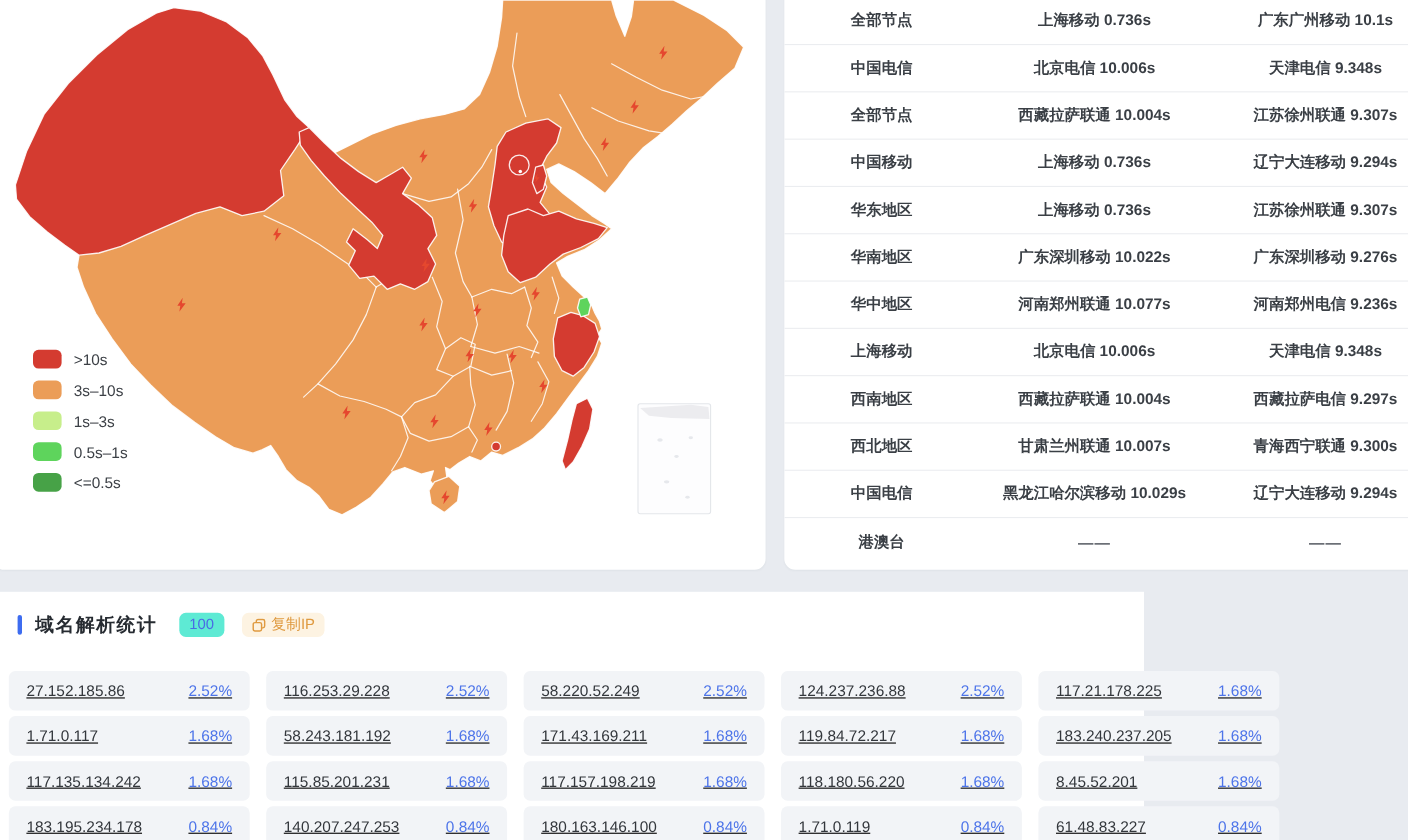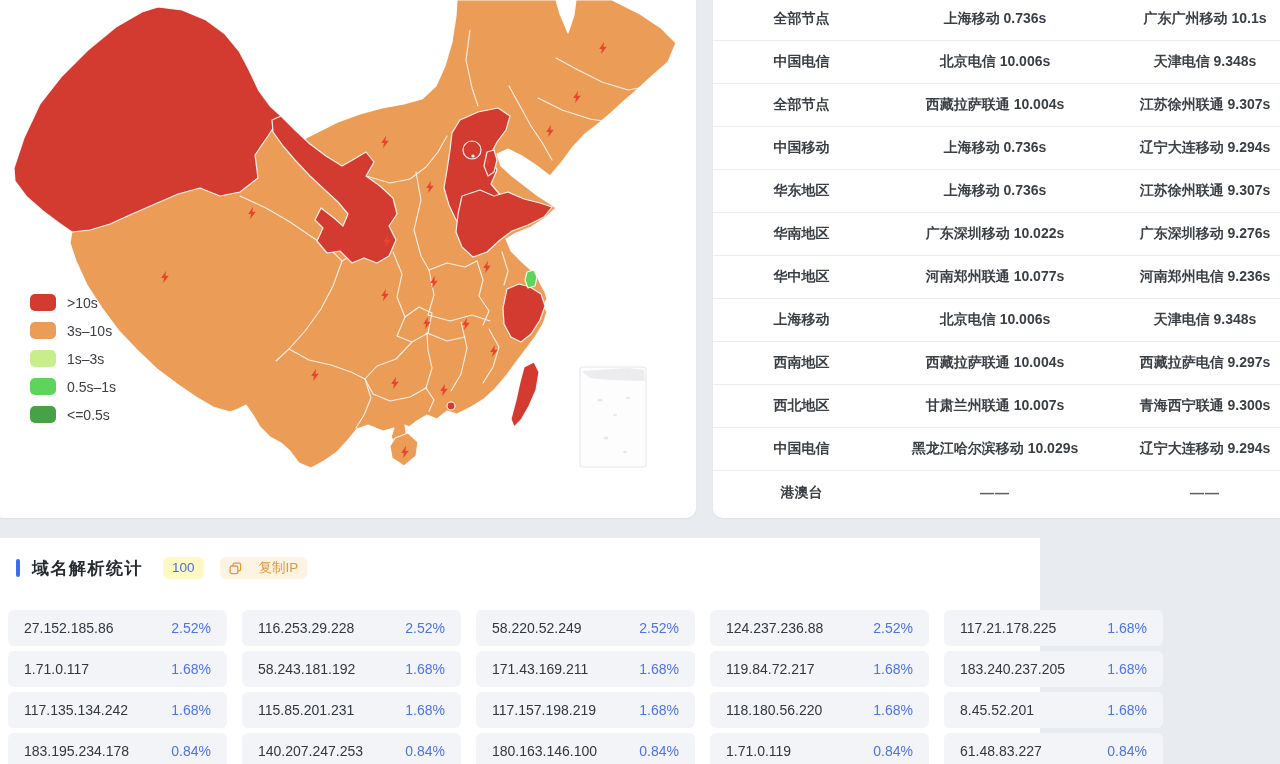--- a/index.html
+++ b/index.html
@@ -16,44 +16,44 @@
   .prov{stroke:rgba(255,255,255,.9);stroke-width:1.2;stroke-linejoin:round;}
   .land{fill:var(--c-orange);}
   .red{fill:var(--c-red);}
   .green{fill:var(--c-green);}
   .border{fill:none;stroke:rgba(255,255,255,.85);stroke-width:1.1;stroke-linejoin:round;stroke-linecap:round;}
   .bolt{fill:var(--c-bolt);}
   .inset-box{fill:#fdfdfe;stroke:#e3e6ea;stroke-width:1;}
   .inset-shape{fill:#ececef;}
   .inset-speck{fill:#e6e8ec;}
   
-  #legend{position:absolute;left:36px;top:320px;z-index:5;}
+  #legend{position:absolute;left:36px;top:344px;z-index:5;}
   .legend-item{display:flex;align-items:center;height:17px;margin-bottom:11px;}
   .legend-swatch{width:26px;height:17px;border-radius:5px;flex:0 0 auto;}
   .legend-label{margin-left:11px;font-size:14px;color:#3c4046;}
   
   #table-card{left:713px;top:-26px;width:597px;height:544px;padding-top:24px;box-sizing:border-box;overflow:hidden;}
   .node-row{display:grid;grid-template-columns:177px 210px 210px;height:43px;align-items:center;border-bottom:1px solid #ebedf0;box-sizing:border-box;}
   .node-row:last-child{border-bottom:none;}
   .node-cell{text-align:center;font-size:14px;color:#3a3f45;white-space:nowrap;font-weight:bold;}
   .node-cell.dash{color:#5a5f66;letter-spacing:1px;}
   
   #bottom-panel{position:absolute;left:0;top:538px;width:1040px;height:226px;background:#fff;}
   #panel-header{position:absolute;left:16px;top:16px;display:flex;align-items:center;height:28px;}
   #accent-bar{width:4px;height:18px;border-radius:2px;background:#3d6cf0;}
   #panel-title{margin-left:12px;font-size:17px;font-weight:bold;color:#262b31;letter-spacing:1.5px;}
-  #count-badge{margin-left:20px;background:#fef9c3;color:#4a6ce4;font-size:13.5px;padding:4px 9px;border-radius:6px;line-height:1;}
-  #copy-ip-btn{margin-left:16px;display:flex;align-items:center;gap:17px;background:#fdf3e2;color:#df9a40;
+  #count-badge{margin-left:20px;background:#5eead4;color:#4a6ce4;font-size:13.5px;padding:4px 9px;border-radius:6px;line-height:1;}
+  #copy-ip-btn{margin-left:16px;display:flex;align-items:center;gap:5px;background:#fdf3e2;color:#df9a40;
     font-size:13.5px;padding:4px 9px;border-radius:6px;border:none;cursor:pointer;line-height:1;
     font-family:inherit;}
   #copy-ip-btn svg{display:block;}
   #ip-grid{position:absolute;left:8px;top:72px;display:grid;grid-template-columns:repeat(5,219px);
     grid-auto-rows:36px;column-gap:15px;row-gap:5px;}
   .ip-cell{background:#f2f4f7;border-radius:6px;display:flex;align-items:center;justify-content:space-between;
-    padding:0 16px;box-sizing:border-box;}
+    padding:0 16px;box-sizing:border-box;text-decoration:underline;}
   .ip-addr{font-size:14px;color:#33373c;}
   .ip-pct{font-size:14px;color:#4d74e9;text-align:right;}
 </style>
 </head>
 <body>
 
 <div class="card" id="map-card">
   <svg id="map-svg" viewBox="0 0 700 520">
     <defs>
       <symbol id="bolt-sym" viewBox="0 0 10 14">

